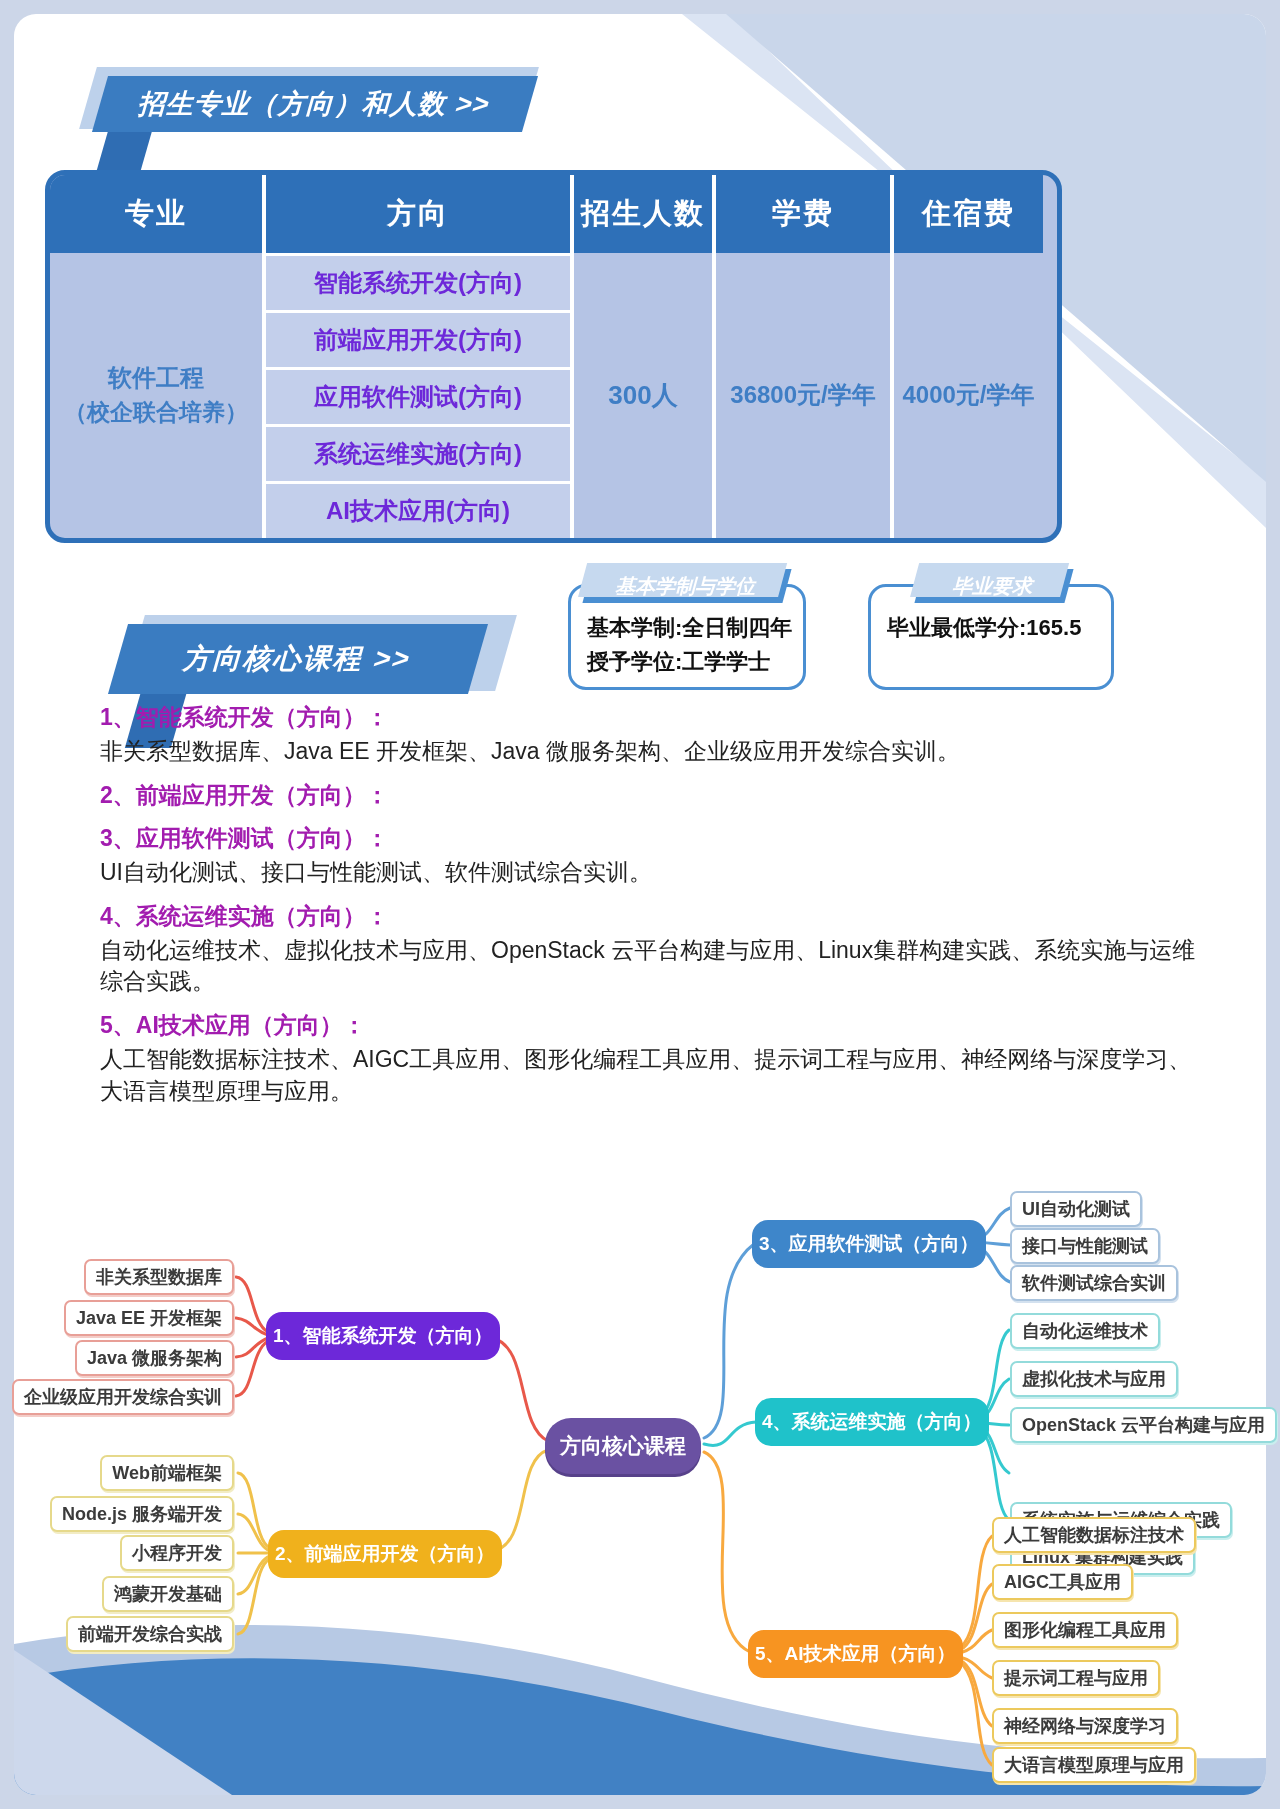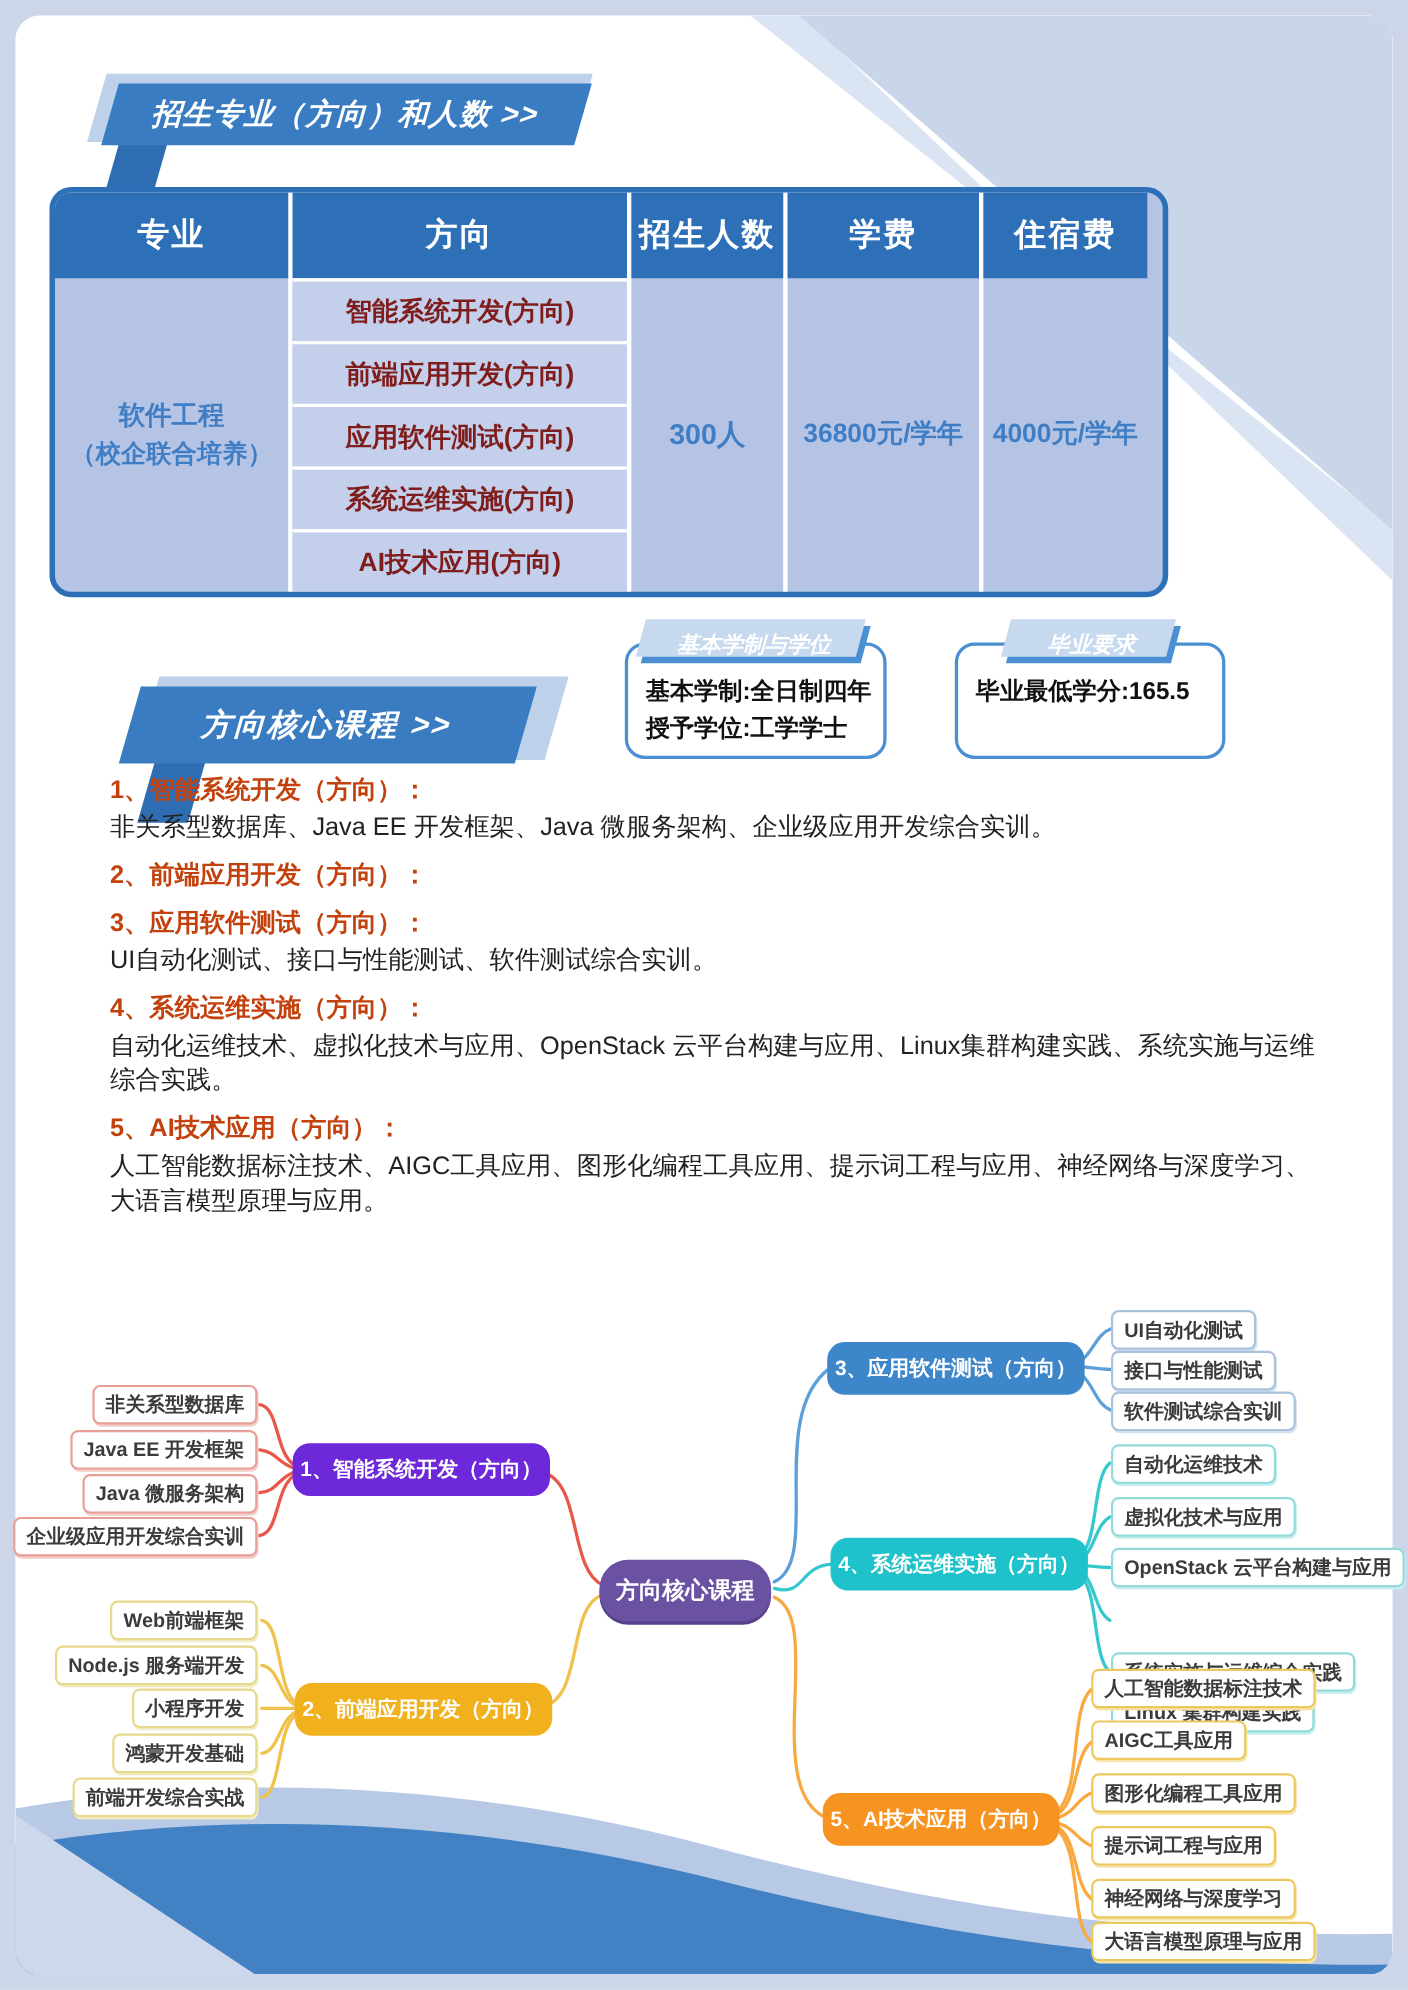--- a/index.html
+++ b/index.html
@@ -20,33 +20,33 @@
   .tbl{position:absolute;left:45px;top:170px;width:1017px;height:373px;
     border:5px solid #2e70b8;border-radius:20px;overflow:hidden;display:flex;background:#b5c4e5;box-sizing:border-box;}
   .col{display:flex;flex-direction:column;box-sizing:border-box;}
   .col:not(:last-child){border-right:4px solid #ffffff;}
   .col .hd{height:78px;background:#2e70b8;color:#ffffff;font-weight:bold;font-size:29px;
     display:flex;align-items:center;justify-content:center;flex:none;letter-spacing:2px;}
   .col .bd{flex:1;display:flex;flex-direction:column;align-items:center;justify-content:center;
     color:#3f7ec5;font-weight:bold;font-size:24px;text-align:center;line-height:1.45;}
   .dirbody{flex:1;display:flex;flex-direction:column;}
   .dircell{flex:1;background:#c3cfeb;border-top:3px solid #fff;display:flex;align-items:center;justify-content:center;
-    color:#7f1d1d;font-weight:bold;font-size:24px;}
+    color:#6d28d9;font-weight:bold;font-size:24px;}
 
   
   .ibox{position:absolute;background:#fff;border:3px solid #4a8fd2;border-radius:18px;box-sizing:border-box;}
   .ibox .label{position:absolute;top:-18px;height:34px;background:#4a8fd2;transform:skewX(-15deg);
     display:flex;align-items:center;justify-content:center;color:#fff;font-weight:bold;font-size:20px;}
   .ibox .label .lsh{position:absolute;left:-6px;top:-6px;width:100%;height:100%;background:#c6d9ef;z-index:-1;}
   .ibox .content{padding:24px 0 0 16px;font-size:22px;font-weight:bold;color:#111;line-height:1.55;}
 
   
   .sections{position:absolute;left:100px;top:702px;width:1096px;}
   .sec{margin-bottom:12px;}
-  .sec .h{font-size:23px;font-weight:bold;color:#c2410c;line-height:1.35;margin-bottom:3px;}
+  .sec .h{font-size:23px;font-weight:bold;color:#a21caf;line-height:1.35;margin-bottom:3px;}
   .sec .b{font-size:23px;color:#222;line-height:1.38;}
 
   
   .node{position:absolute;color:#fff;font-weight:bold;font-size:19px;white-space:nowrap;
     padding:11px 7px;border-radius:16px;text-align:right;}
   .center-node{position:absolute;background:#6a51a2;color:#fff;font-weight:bold;font-size:21px;
     white-space:nowrap;padding:14px 15px;border-radius:26px;box-shadow:0 3px 0 #57418a;}
   .leaf{position:absolute;background:#fff;border:2px solid;border-radius:7px;padding:4px 10px;
     font-size:18px;font-weight:bold;color:#3b3b3b;white-space:nowrap;}
   .n1{background:#6d28d9;} .n2{background:#f0b11c;} .n3{background:#3e86ca;} .n4{background:#1fc2ca;} .n5{background:#f79421;}

